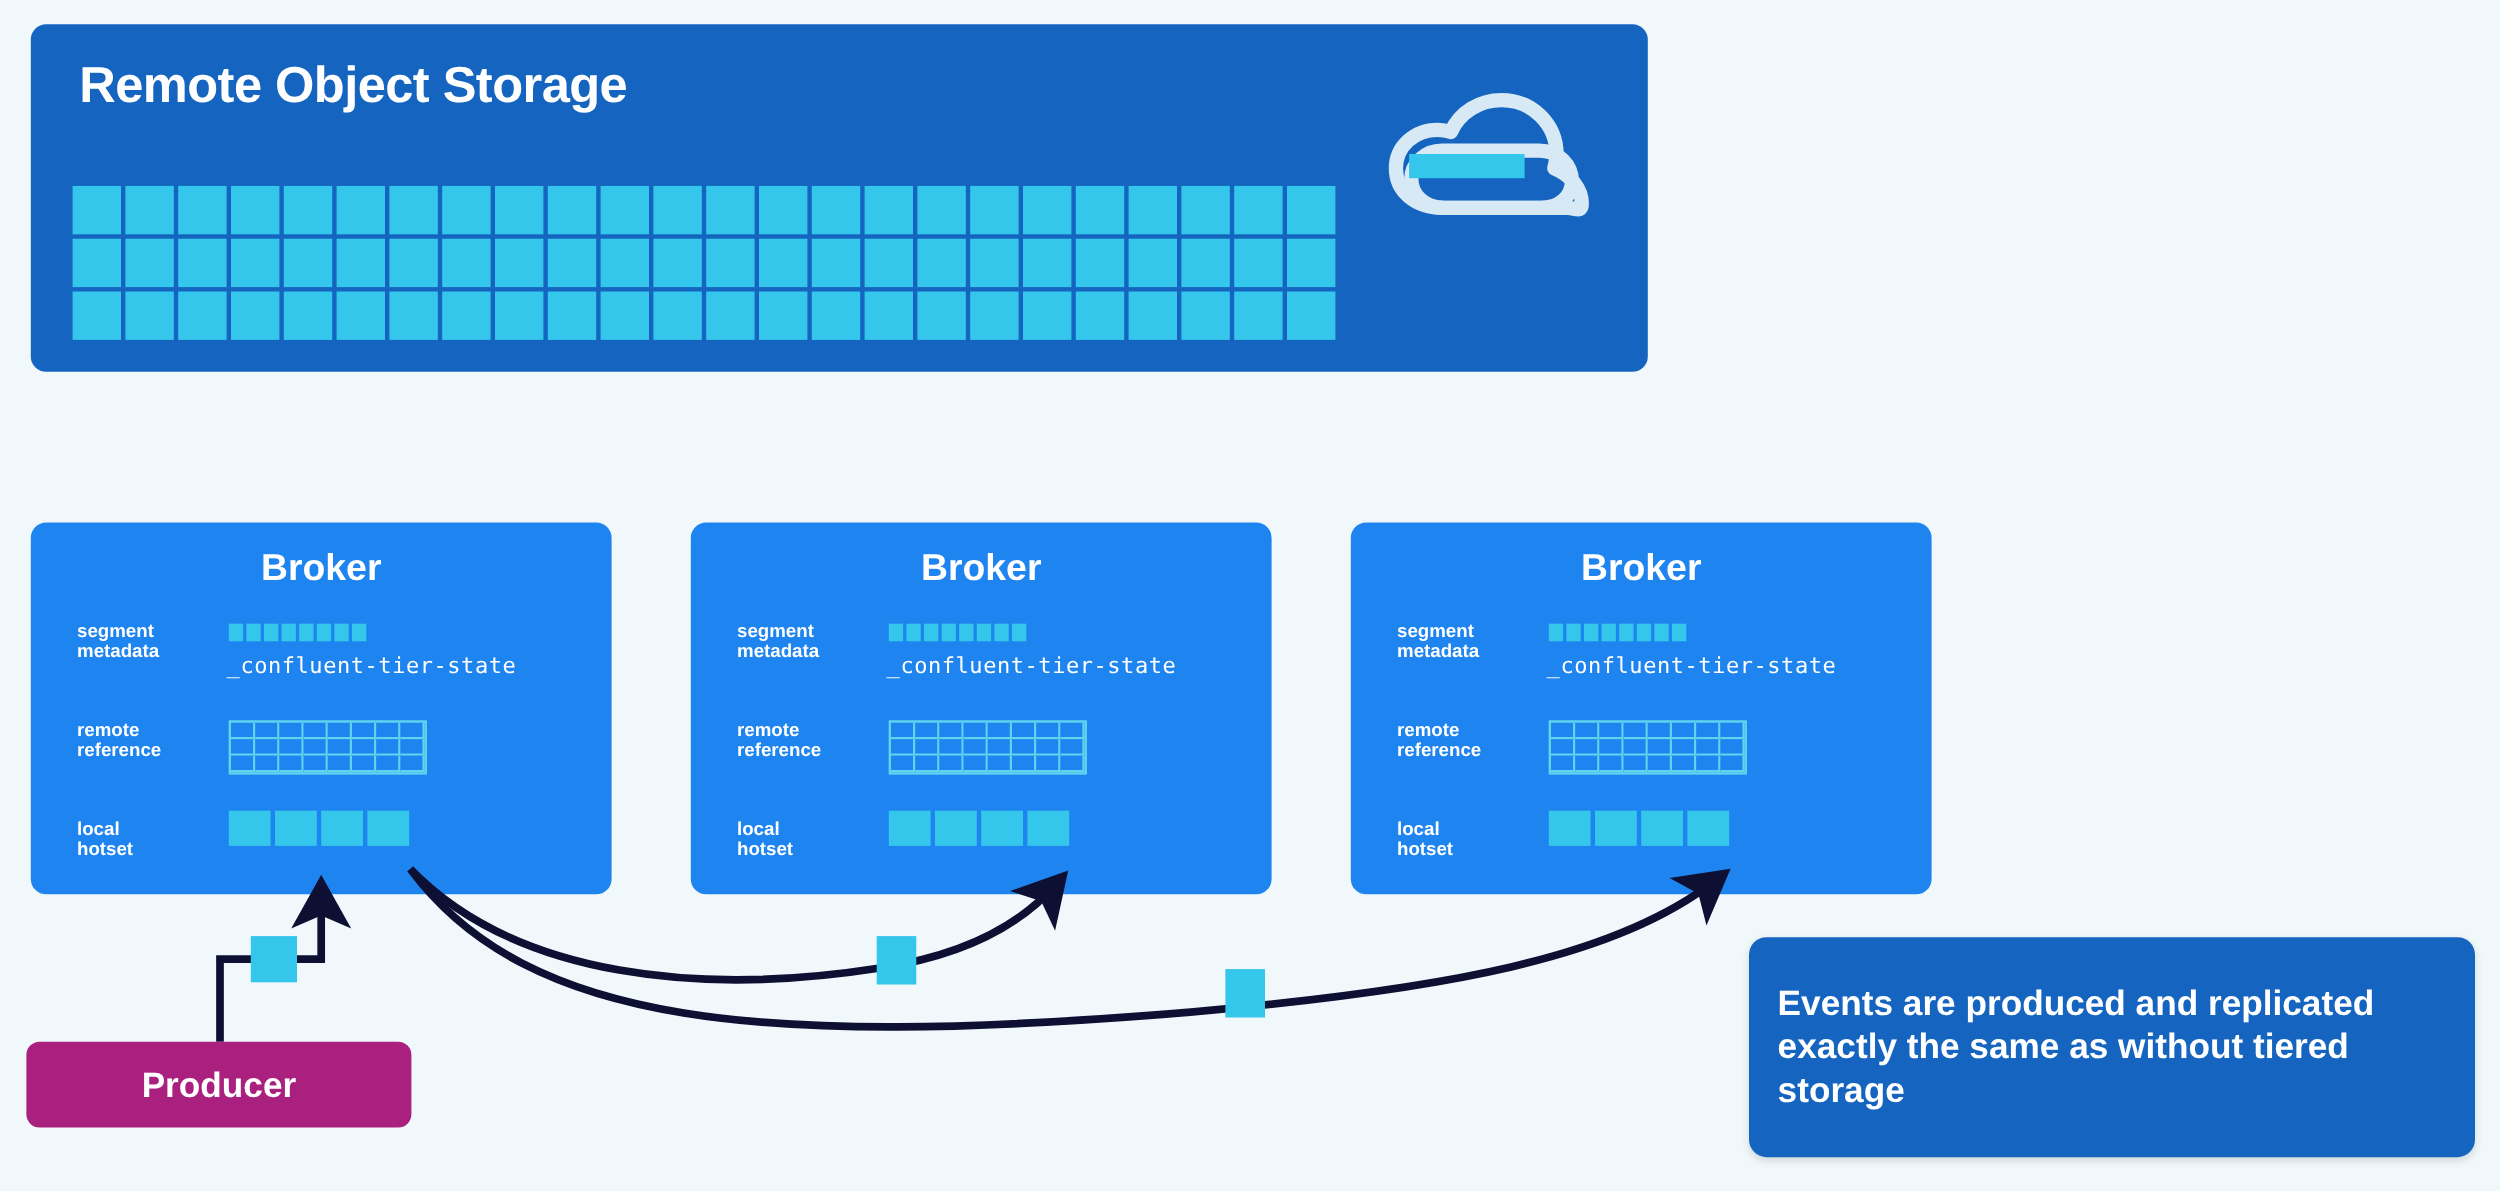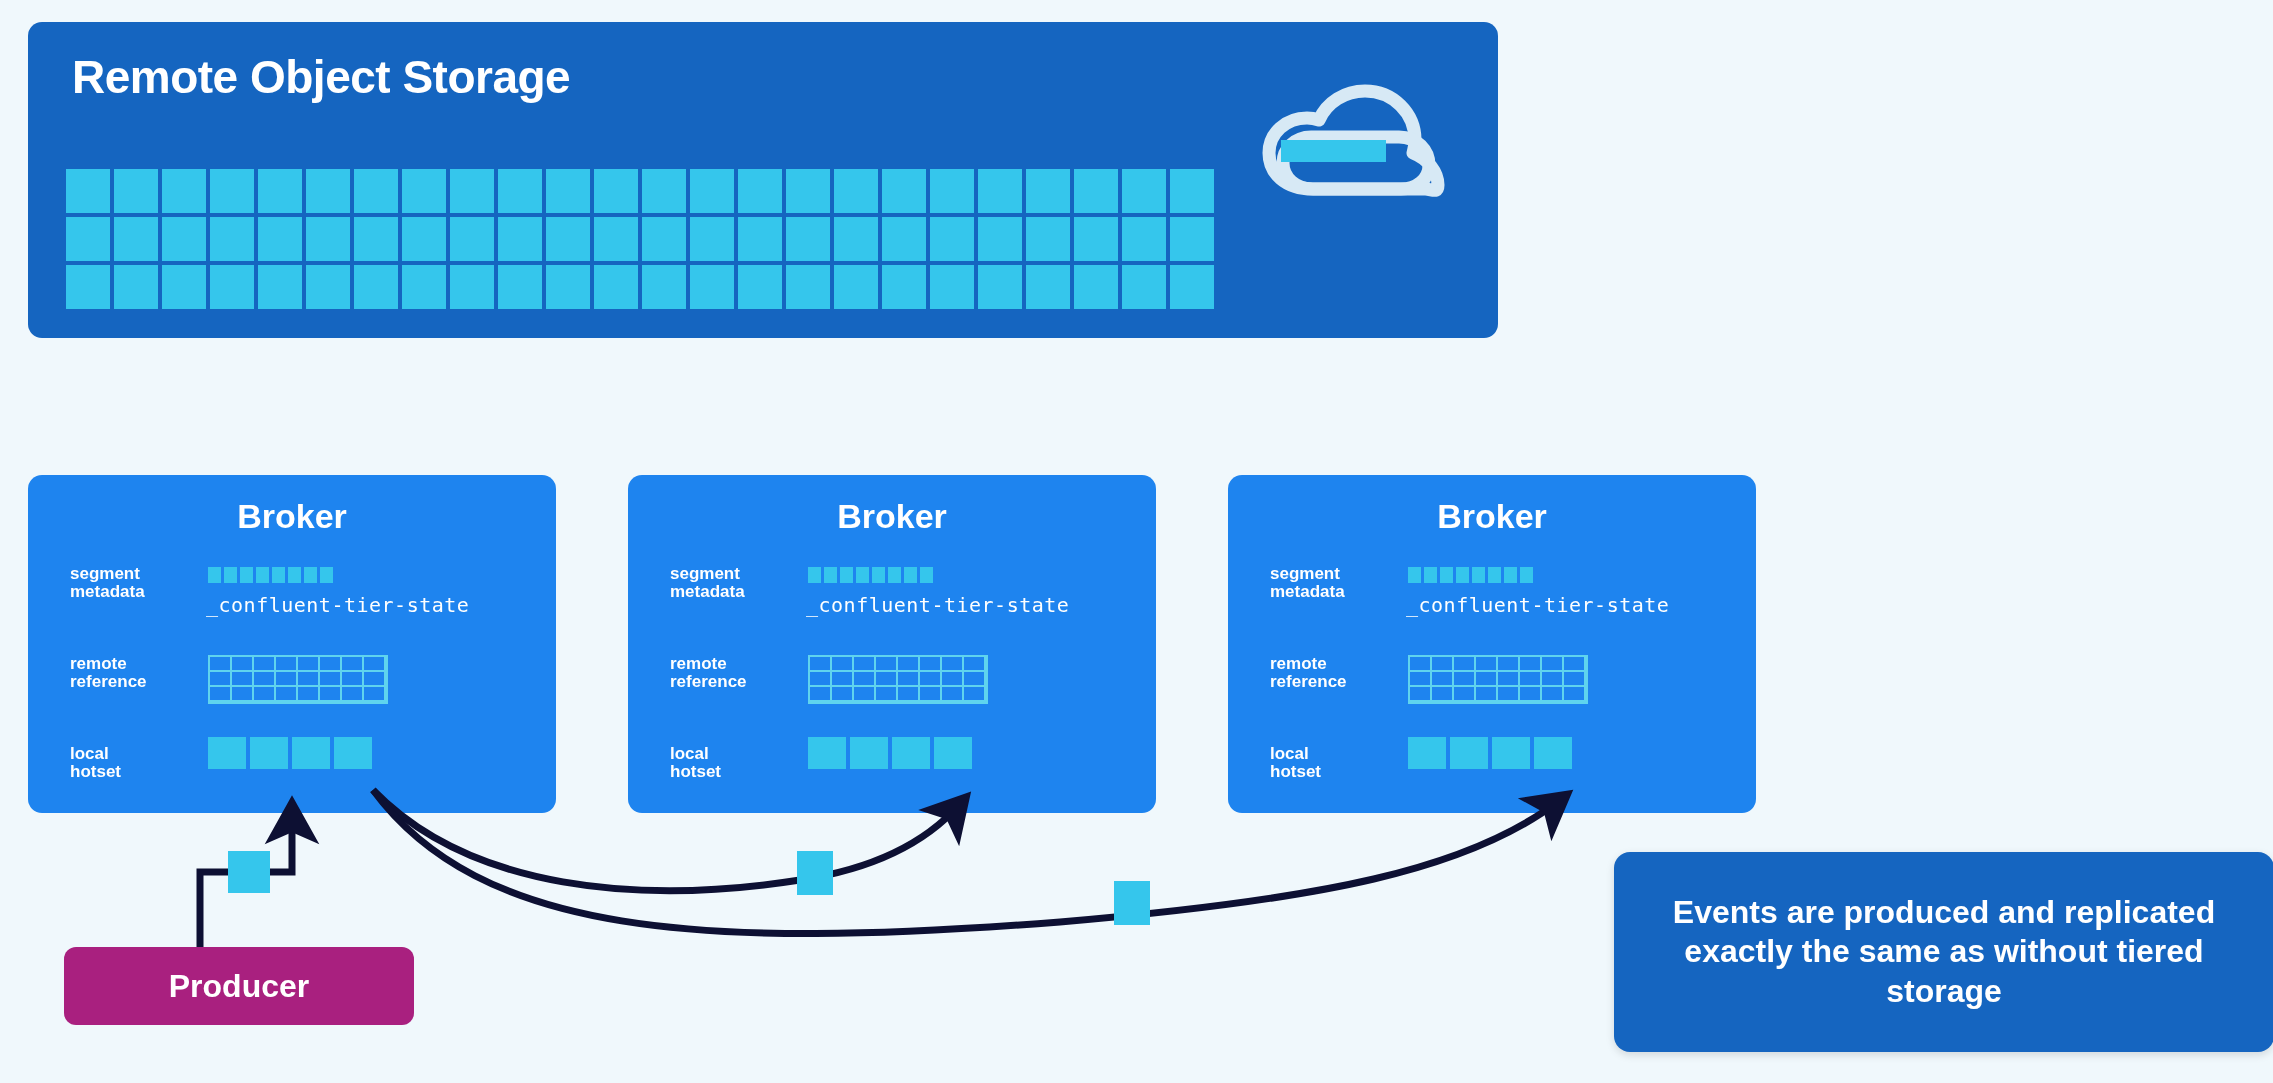--- a/index.html
+++ b/index.html
@@ -181,43 +181,40 @@
     width: 350px;
     height: 78px;
     background: #a9207f;
     border-radius: 12px;
     display: flex;
     align-items: center;
     justify-content: center;
     font-size: 32px;
     font-weight: bold;
     color: #ffffff;
-    margin-left: 40px;
   }
 
   
   .callout {
     position: absolute;
     left: 1590px;
     top: 852px;
     width: 660px;
     height: 200px;
     background: #1565c0;
     border-radius: 16px;
     display: flex;
     align-items: center;
     justify-content: center;
-    text-align: center;
     padding: 0 26px;
     font-size: 32px;
     font-weight: bold;
     line-height: 1.22;
     color: #ffffff;
     box-shadow: 0 3px 8px rgba(0,0,0,0.13);
-    margin-left: 24px;
   }
 
   
   #flow {
     position: absolute;
     left: 0;
     top: 0;
     width: 2273px;
     height: 1083px;
     pointer-events: none;

